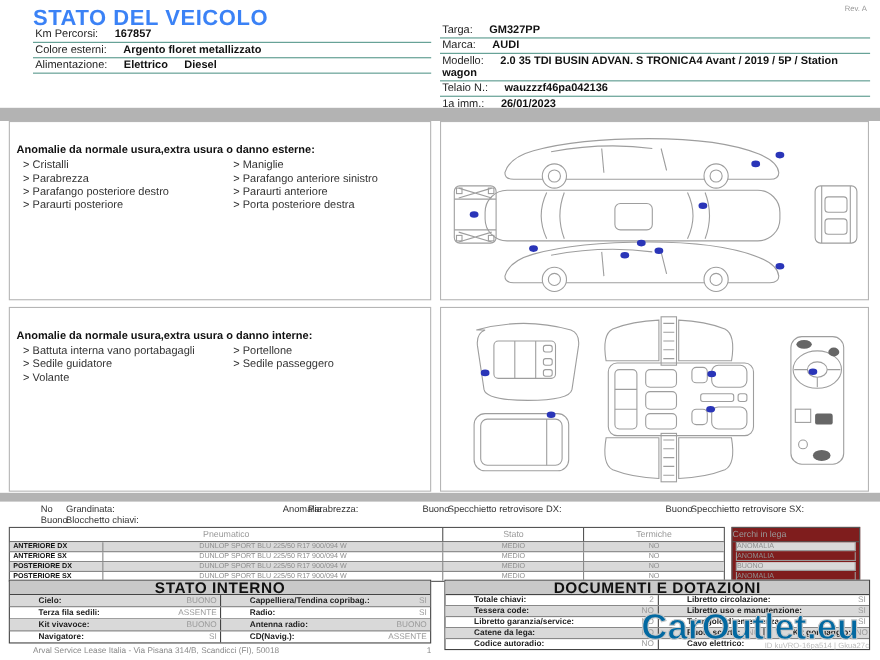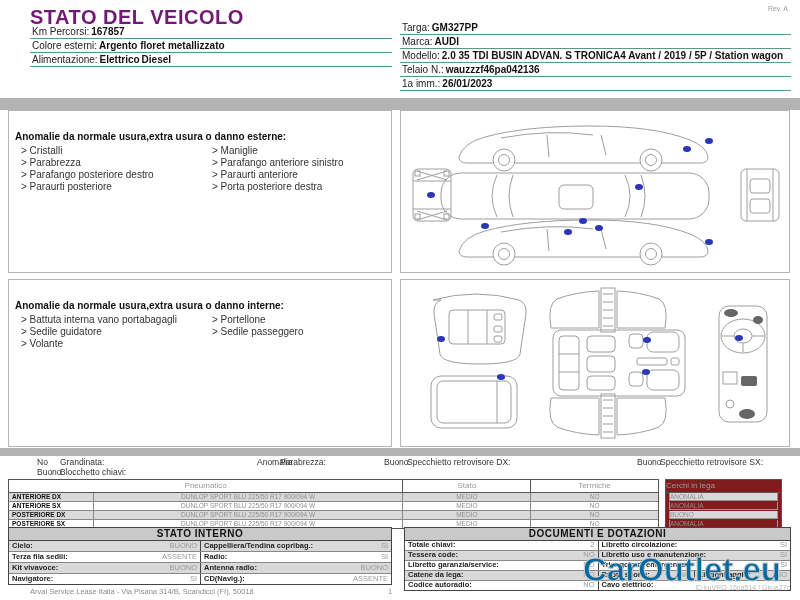--- a/index.html
+++ b/index.html
@@ -1,48 +1,48 @@
 <!DOCTYPE html>
 <html><head>
 <meta charset="utf-8">
 <style>
   html,body{margin:0;padding:0;background:#fff;}
   .page{position:relative;width:800px;height:600px;background:#ffffff;
         font-family:"Liberation Sans",sans-serif;color:#222;overflow:hidden;}
 
   .rev{position:absolute;right:12px;top:5px;font-size:7px;color:#999;}
   .title{position:absolute;left:30px;top:6px;margin:0;font-size:20px;font-weight:bold;
-         color:#701a75;letter-spacing:.5px;}
+         color:#3b82f6;letter-spacing:.5px;}
 
   .info-col{position:absolute;font-size:10px;}
   .info-left{left:30px;top:25px;width:362px;}
   .info-right{left:400px;top:21px;width:391px;}
   .info-row{border-bottom:1px solid #57988c;padding:1px 0 1px 2px;line-height:11px;}
-  .info-row b{margin-left:2px;color:#111;text-align:center;}
+  .info-row b{margin-left:15px;color:#111;text-align:center;}
   .gap2{margin-left:42px;}
 
   .bar{position:absolute;left:0;width:800px;background:#b3b3b3;}
   .bar1{top:98px;height:12px;}
   .bar2{top:448px;height:8px;}
 
   .panel{position:absolute;border:1px solid #b5b5b5;background:#fff;box-sizing:border-box;}
   .p-ext-list{left:8px;top:110px;width:384px;height:163px;}
   .p-ext-diag{left:400px;top:110px;width:390px;height:163px;}
   .p-int-list{left:8px;top:279px;width:384px;height:168px;}
   .p-int-diag{left:400px;top:279px;width:390px;height:168px;}
   .panel-head{font-size:10px;font-weight:bold;padding:20px 6px 3px;color:#111;}
   .cols{display:flex;font-size:10px;line-height:12px;color:#333;}
   .col{width:50%;padding-left:12px;box-sizing:border-box;}
   .anomaly-item{white-space:normal;}
 
   .sumline span{position:absolute;font-size:8.5px;color:#333;white-space:nowrap;margin-left:26px;}
   .sum-0{left:8px;top:457px;}
   .sum-1{left:228px;top:457px;}
   .sum-2{left:355px;top:457px;}
-  .sum-3{left:608px;top:457px;text-align:center;}
+  .sum-3{left:576px;top:457px;text-align:center;}
   .sum-4{left:8px;top:467px;}
   .sumline .v{position:static;margin-left:3px;}
 
   .tire-table{position:absolute;left:8px;top:479px;width:651px;border:1px solid #555;
               box-sizing:border-box;font-size:6.5px;background:#fff;}
   .tt-head{display:flex;color:#999;font-size:8px;text-align:center;height:12px;line-height:12px;
            border-bottom:1px solid #555;}
   .tt-head .h1{width:394px;}
   .tt-head .h2,.tt-head .h3{width:128px;border-left:1px solid #555;box-sizing:border-box;}
   .tt-row{display:flex;height:8px;line-height:8px;border-bottom:1px solid #888;}
@@ -54,29 +54,29 @@
 
   .cerchi{position:absolute;left:665px;top:479px;width:117px;border:1px solid #555;
           box-sizing:border-box;font-size:6.5px;text-align:left;background:#7f1d1d;}
   .cerchi-head{color:#999;font-size:8px;height:12px;line-height:12px;border-bottom:1px solid #555;}
   .cerchi-cell{height:7px;line-height:7px;color:#8f8f8f;margin:0 3px 1px;border:1px solid #999;border-top:none;}
   .cerchi-cell.shade{background:#d9d9d9;}
 
   .bt{position:absolute;border:1px solid #444;box-sizing:border-box;font-size:7.5px;background:#fff;}
   .bt-si{left:8px;top:527px;width:384px;}
   .bt-doc{left:404px;top:527px;width:387px;}
-  .bt-title{background:#c9c9c9;font-weight:bold;text-align:center;font-size:10px;height:12px;
+  .bt-title{background:#c9c9c9;font-weight:bold;text-align:center;font-size:14px;height:12px;
             line-height:12px;border-bottom:1px solid #444;letter-spacing:.5px;color:#111;}
   .bt-row{display:flex;height:10px;line-height:9px;border-bottom:1px solid #888;}
   .bt-doc .bt-row{height:9px;line-height:8px;}
   .bt-row:last-child{border-bottom:none;}
   .bt-pair{display:flex;width:50%;justify-content:space-between;padding:0 3px;box-sizing:border-box;}
   .bt-pair+.bt-pair{border-left:1px solid #444;}
   .bt-pair.q{width:25%;}
-  .bt-lbl{font-weight:bold;white-space:nowrap;color:#222;}
+  .bt-lbl{font-weight:bold;white-space:nowrap;color:#222;margin-left:23px;}
   .bt-val{color:#9a9a9a;padding-left:4px;white-space:nowrap;}
 
   .footer{position:absolute;left:30px;top:587px;font-size:7.5px;color:#8a8a8a;}
   .pagenum{position:absolute;left:388px;top:587px;font-size:7.5px;color:#8a8a8a;}
   .idline{position:absolute;right:10px;top:584px;font-size:7px;color:#bcbcbc;z-index:6;}
   .watermark{position:absolute;left:583px;top:551px;font-size:33px;font-weight:bold;z-index:5;
              color:#0369a1;-webkit-text-stroke:1px #c9c9c9;pointer-events:none;}
 
   svg{display:block;}
   .car{stroke:#9e9e9e;fill:none;stroke-width:1;}

